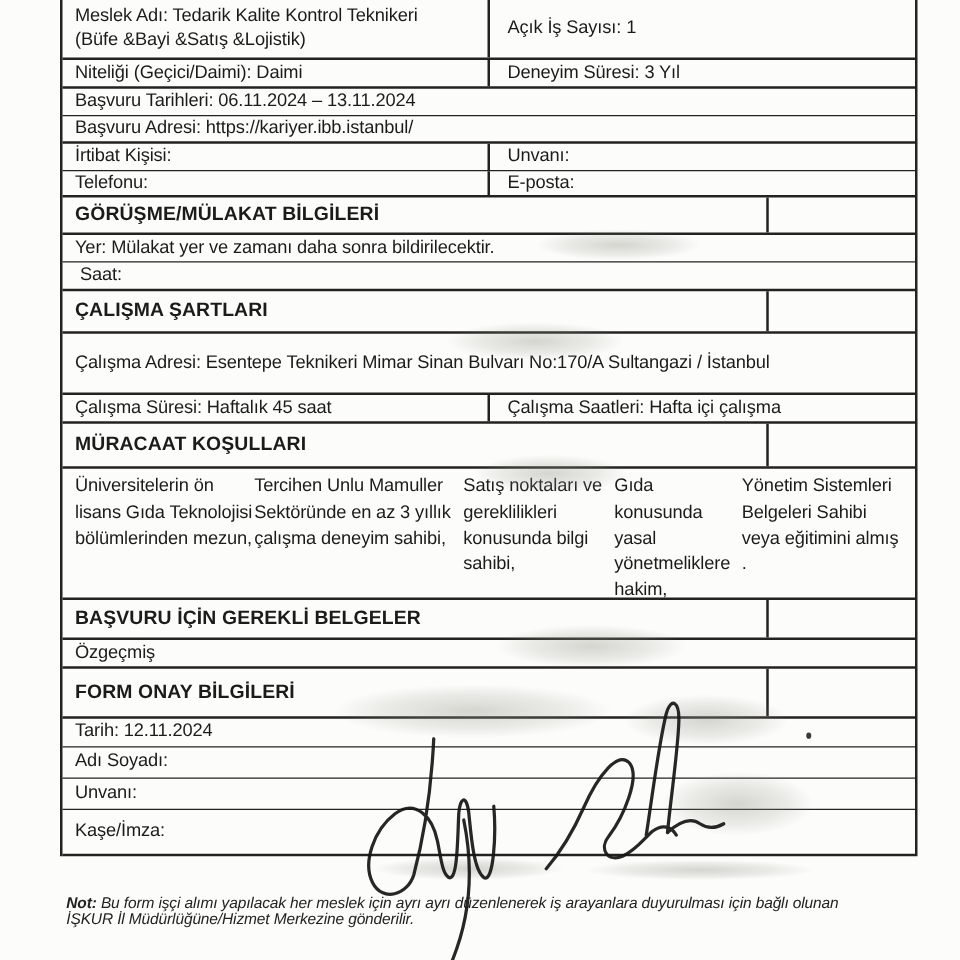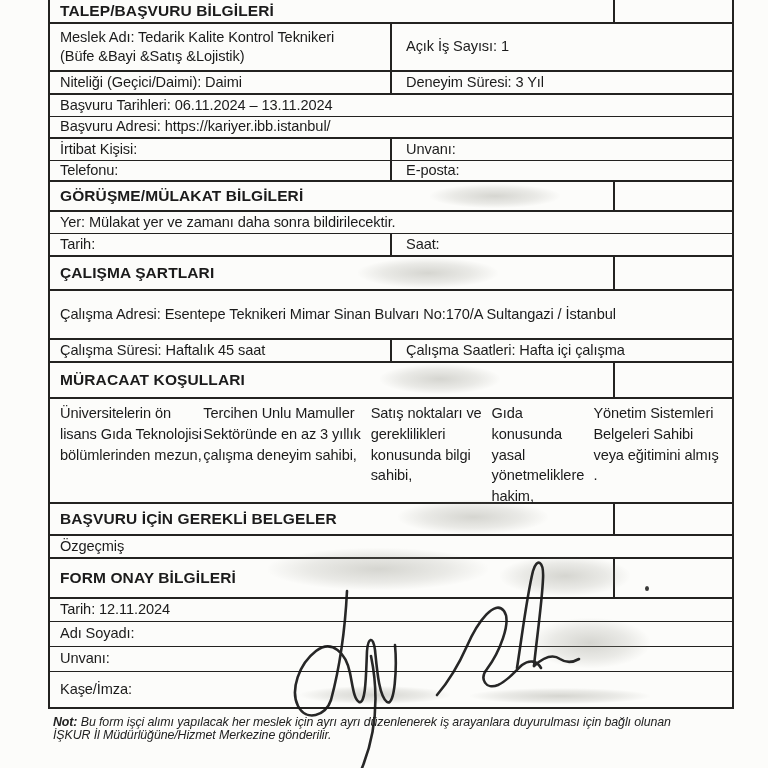--- a/index.html
+++ b/index.html
@@ -54,24 +54,20 @@
   }
   .dot{
     position:absolute;width:4px;height:5px;background:#3a3a38;border-radius:50%;pointer-events:none;
   }
 </style>
 </head>
 <body>
 
 <div class="formtable">
 
-  <div class="row hrow h24">
-    <div class="hlabel">TALEP/BAŞVURU BİLGİLERİ</div>
-    <div class="hside"></div>
-  </div>
 
   <div class="row h48">
     <div class="cell cl pr60">Meslek Adı: Tedarik Kalite Kontrol Teknikeri (Büfe &amp;Bayi &amp;Satış &amp;Lojistik)</div>
     <div class="cell cr">Açık İş Sayısı: 1</div>
   </div>
 
   <div class="row h23">
     <div class="cell cl">Niteliği (Geçici/Daimi): Daimi</div>
     <div class="cell cr">Deneyim Süresi: 3 Yıl</div>
   </div>
@@ -97,21 +93,20 @@
   <div class="row hrow h30">
     <div class="hlabel">GÖRÜŞME/MÜLAKAT BİLGİLERİ</div>
     <div class="hside"></div>
   </div>
 
   <div class="row h22 thin">
     <div class="cell one">Yer: Mülakat yer ve zamanı daha sonra bildirilecektir.</div>
   </div>
 
   <div class="row h23">
-    <div class="cell cl">Tarih:</div>
     <div class="cell cr">Saat:</div>
   </div>
 
   <div class="row hrow h34">
     <div class="hlabel">ÇALIŞMA ŞARTLARI</div>
     <div class="hside"></div>
   </div>
 
   <div class="row h49">
     <div class="cell one" style="padding-right:52px">Çalışma Adresi: Esentepe Teknikeri Mimar Sinan Bulvarı No:170/A Sultangazi / İstanbul</div>

